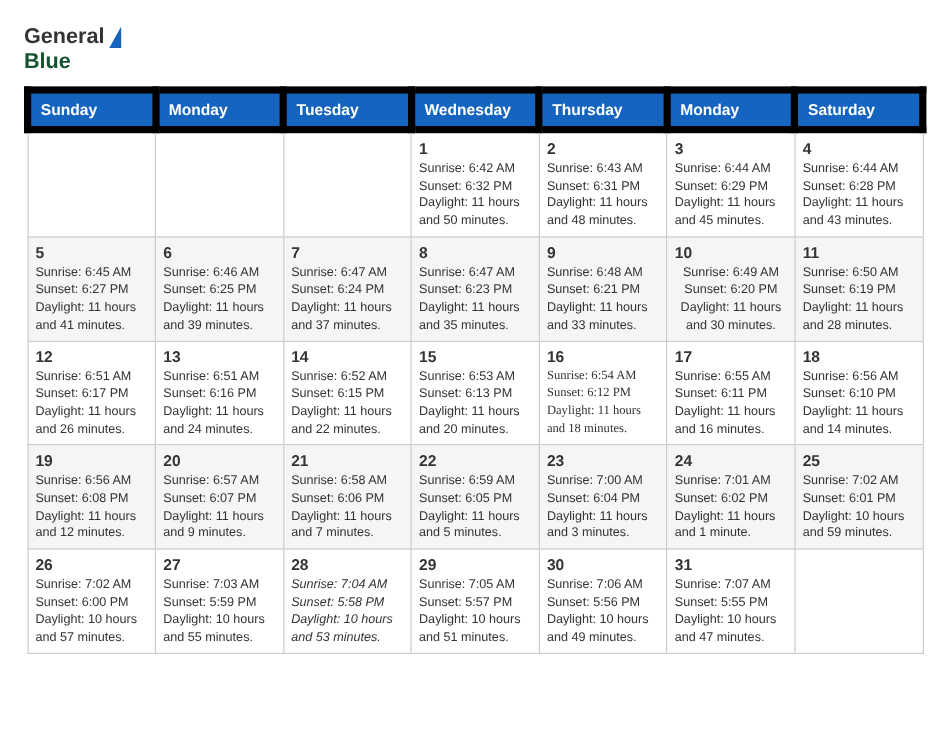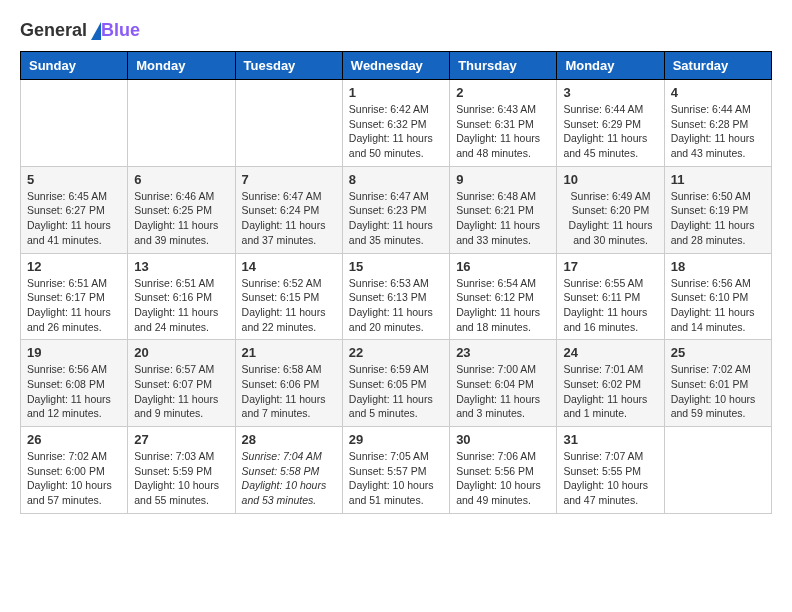--- a/index.html
+++ b/index.html
@@ -11,36 +11,37 @@
       padding: 20px;
     }
     .header {
       display: flex;
       align-items: flex-start;
       justify-content: space-between;
       margin-bottom: 10px;
     }
     .logo {
       display: flex;
+      flex-direction: column;
       align-items: flex-start;
     }
     .logo-text {
       display: flex;
       align-items: center;
       gap: 2px;
     }
     .logo-general {
       font-size: 18px;
       font-weight: bold;
       color: #333;
     }
     .logo-blue {
       font-size: 18px;
       font-weight: bold;
-      color: #8b5cf6;
+      color: #14532d;
     }
     .logo-triangle {
       width: 0;
       height: 0;
       border-left: 10px solid transparent;
       border-bottom: 18px solid #1565c0;
       margin-left: 2px;
     }
     .title-section {
       text-align: right;
@@ -59,21 +60,21 @@
       border-collapse: collapse;
       border: 1px solid #ccc;
     }
     .calendar th {
       background-color: #1565c0;
       color: white;
       text-align: left;
       padding: 6px 8px;
       font-size: 13px;
       font-weight: bold;
-      border: 1px solid #000000;
+      border: 6px solid #000000;
     }
     .calendar td {
       vertical-align: top;
       border: 1px solid #ccc;
       padding: 5px 6px;
       width: calc(100% / 7);
       min-height: 80px;
       font-size: 11px;
       color: #333;
       background: #fff;
@@ -233,21 +234,21 @@
         </td>
         <td>
           <span class="day-num">15</span>
           <div class="day-info" style="white-space: pre-line;">Sunrise: 6:53 AM
 Sunset: 6:13 PM
 Daylight: 11 hours
 and 20 minutes.</div>
         </td>
         <td>
           <span class="day-num">16</span>
-          <div class="day-info" style="white-space: pre-line;">Sunrise: 6:54 AM
+          <div class="day-info" style="white-space: pre-line; font-family: Liberation Serif, serif;">Sunrise: 6:54 AM
 Sunset: 6:12 PM
 Daylight: 11 hours
 and 18 minutes.</div>
         </td>
         <td>
           <span class="day-num">17</span>
           <div class="day-info" style="white-space: pre-line;">Sunrise: 6:55 AM
 Sunset: 6:11 PM
 Daylight: 11 hours
 and 16 minutes.</div>

